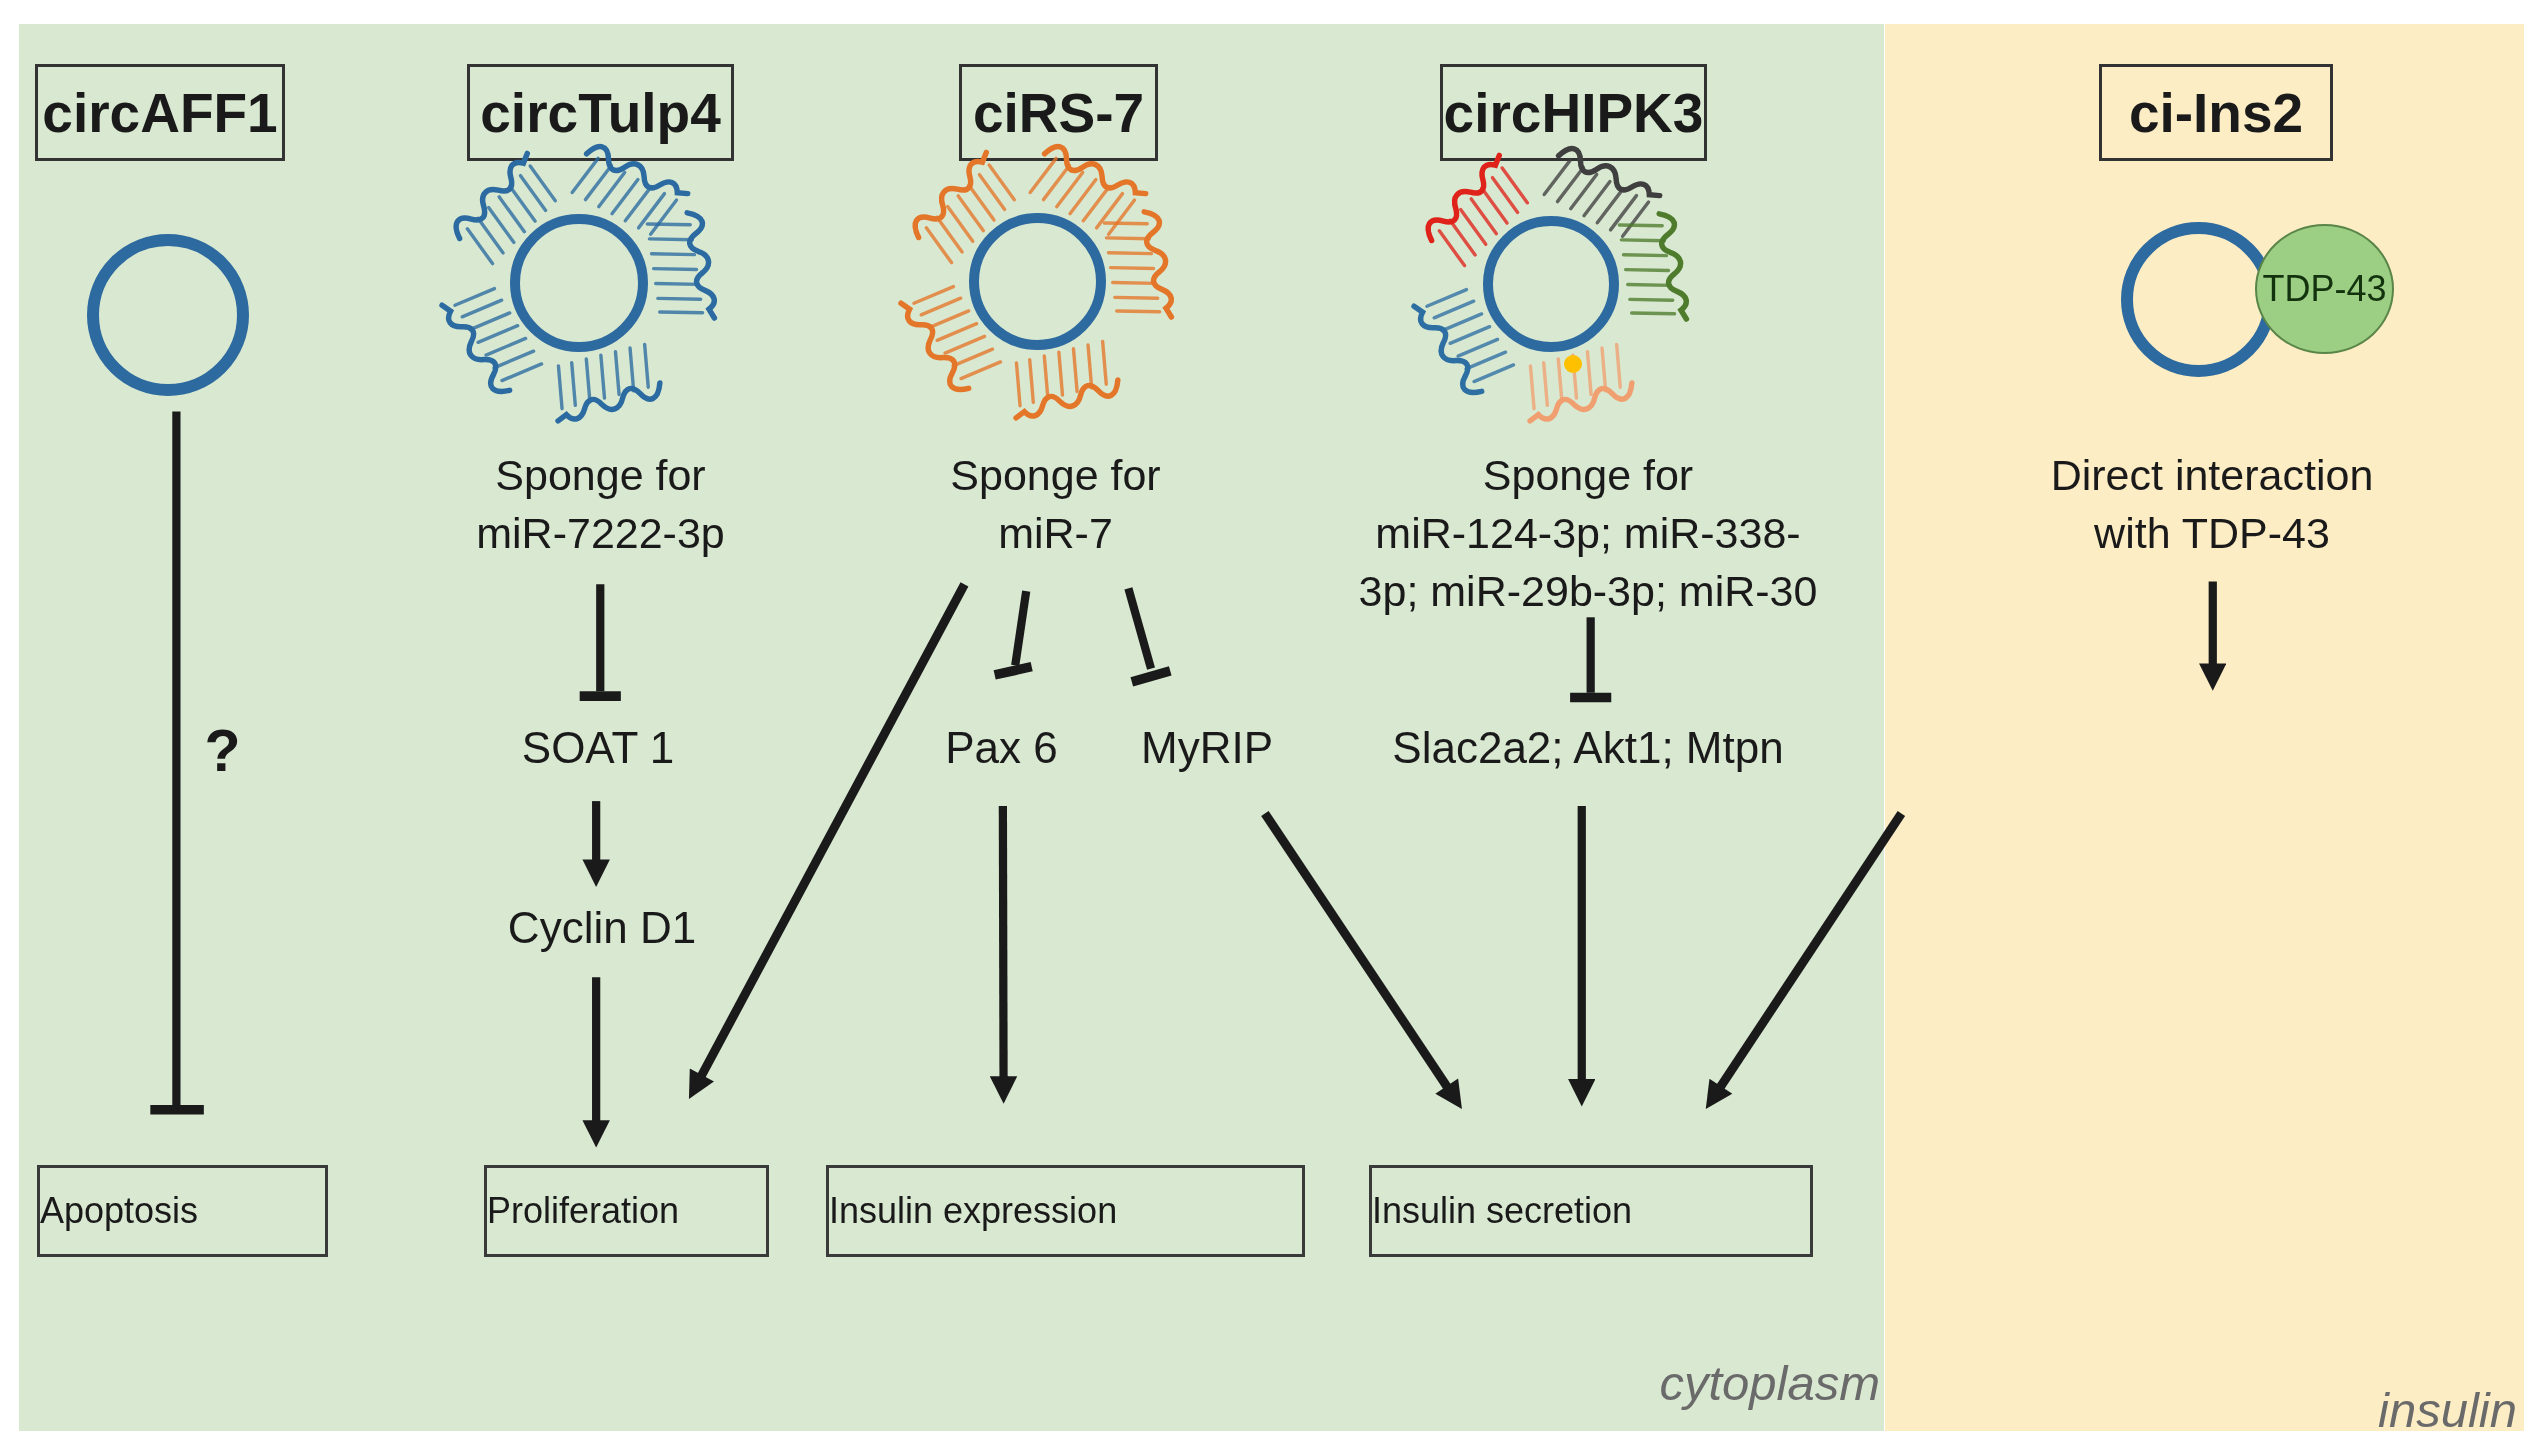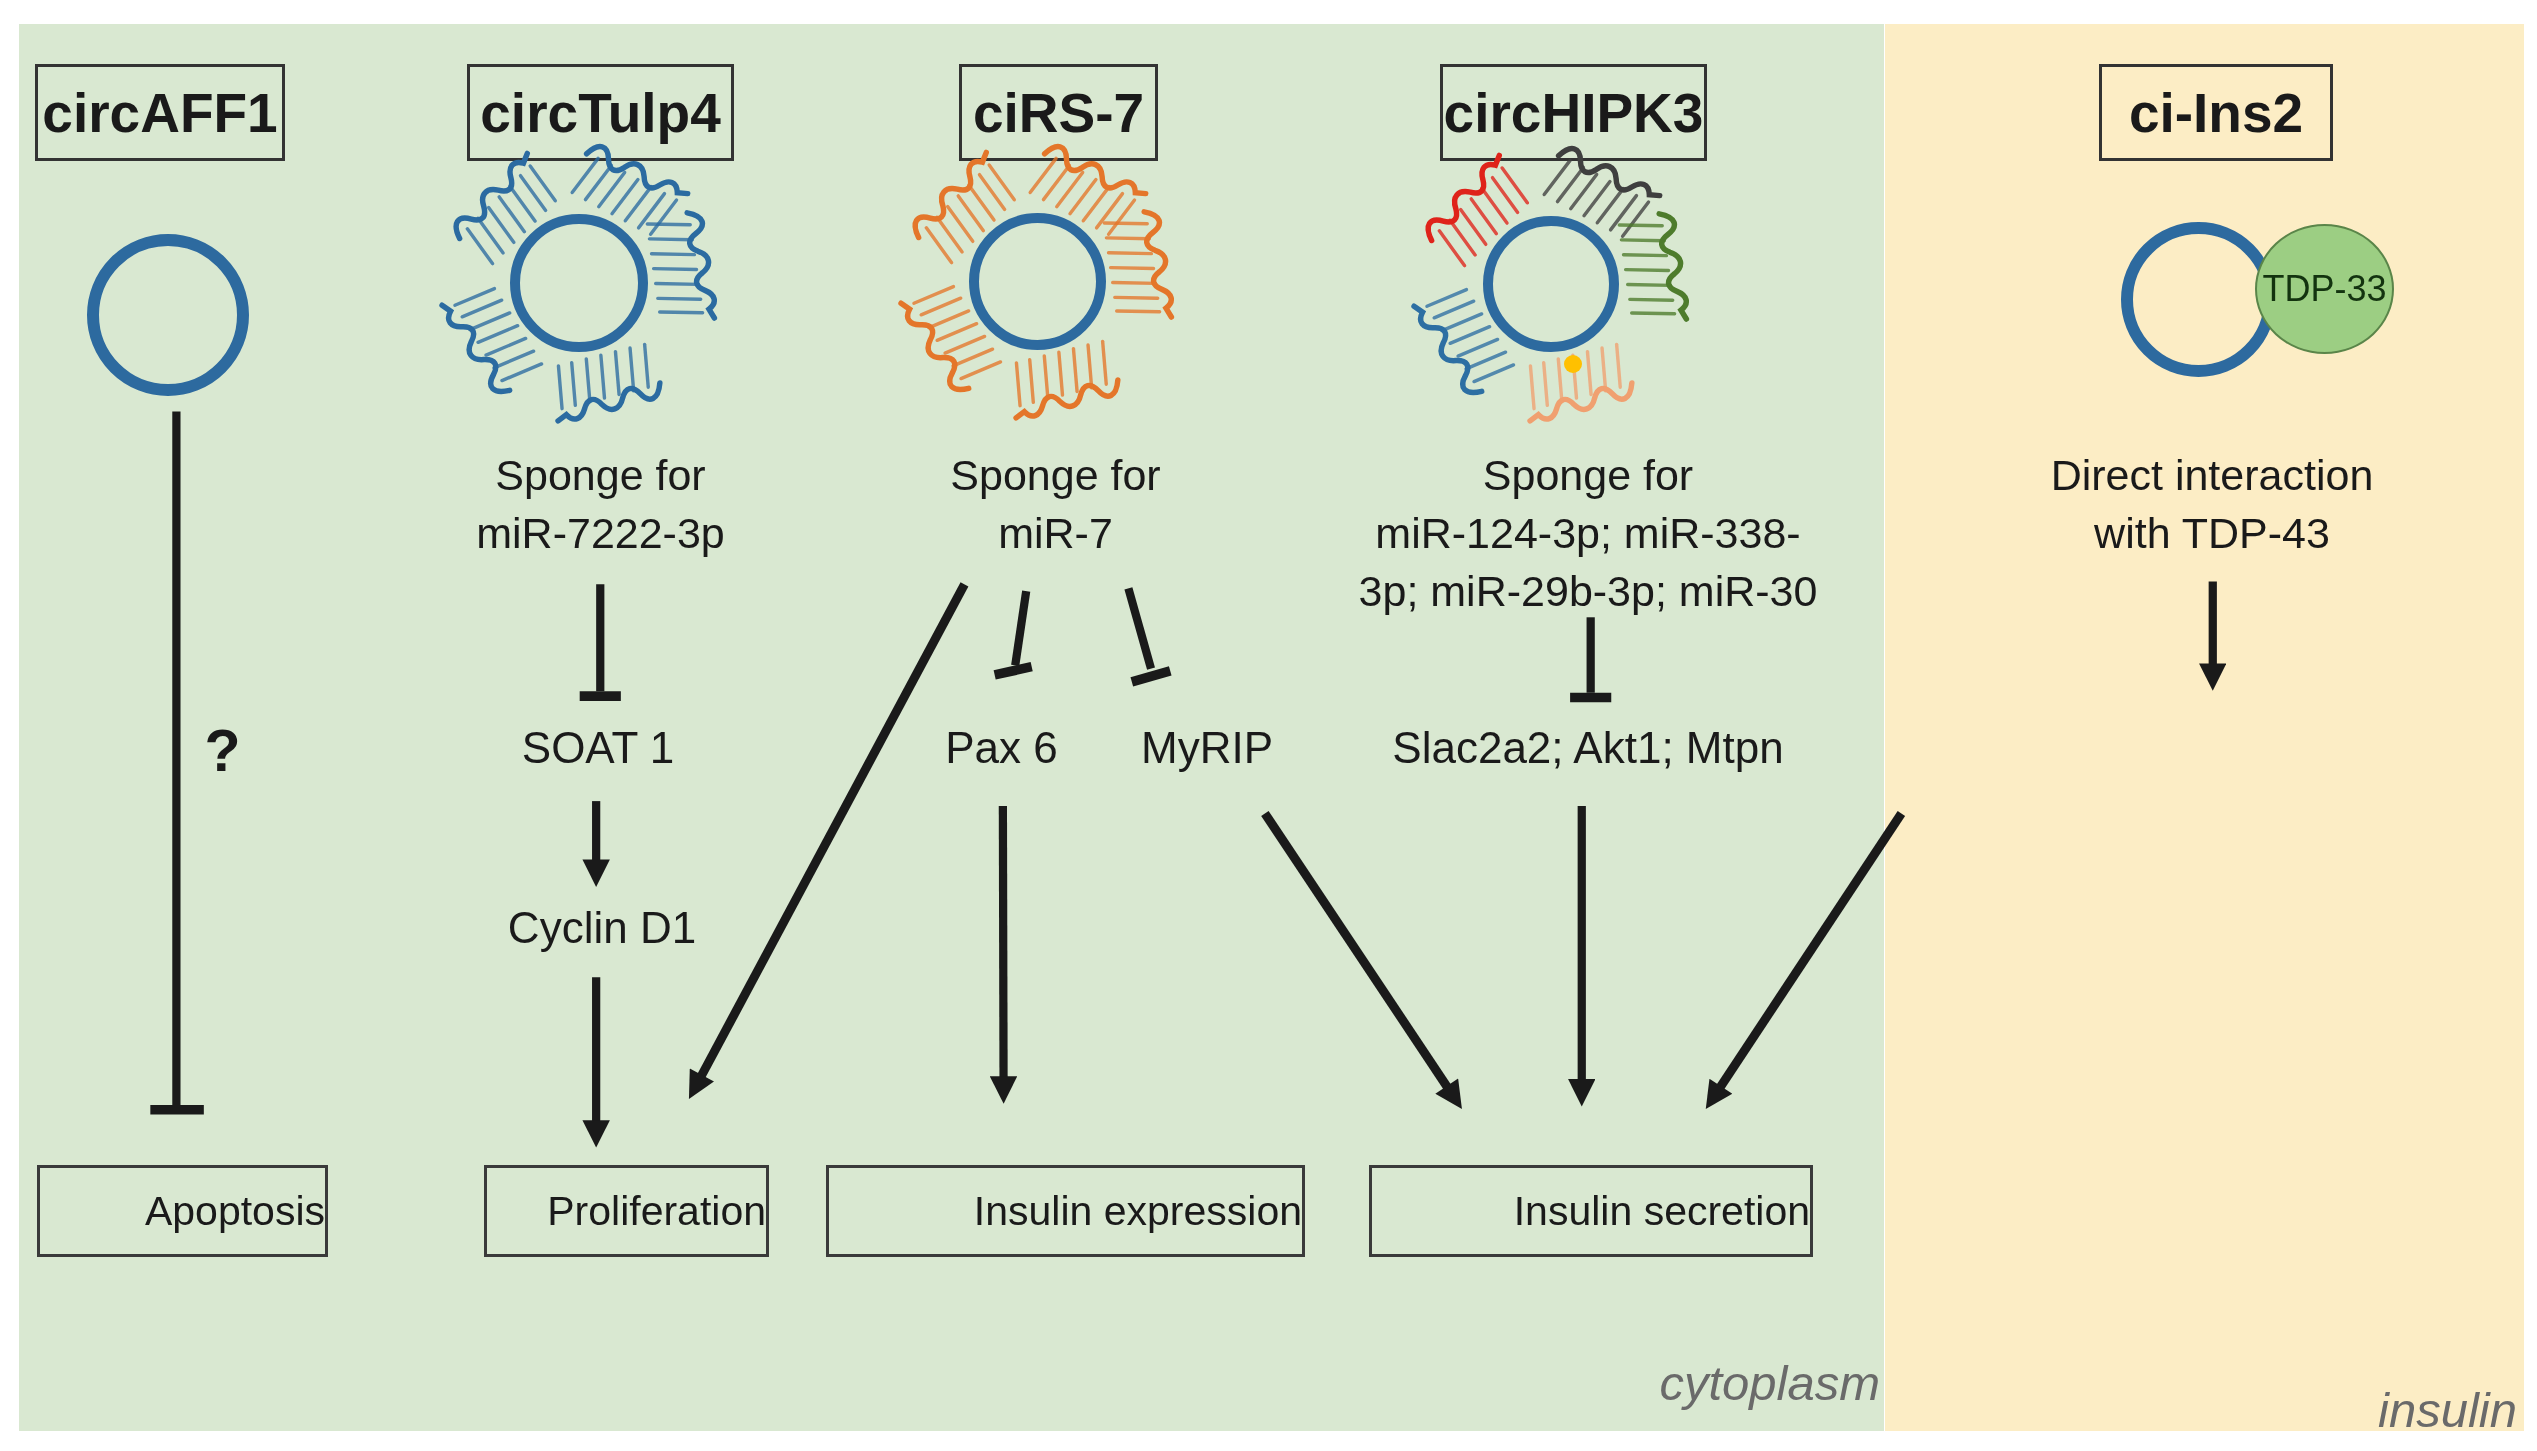--- a/index.html
+++ b/index.html
@@ -25,21 +25,21 @@
   }
 
   .txt{position:absolute;text-align:center;}
   .mech{font-size:43px;line-height:58px;}
   .mid{font-size:44px;line-height:55px;}
   .genes{font-size:38px;line-height:53px;}
   .qmark{font-size:59px;font-weight:600;}
 
   .outcome{
     position:absolute;top:1165px;height:92px;border:3.4px solid #3a3a3a;box-sizing:border-box;
-    display:flex;align-items:center;justify-content:flex-end;font-size:41px;background:transparent;
+    display:flex;align-items:center;justify-content:flex-start;font-size:36px;background:transparent;
   }
   .zone-label{position:absolute;font-style:italic;font-size:49px;color:#6a6a6a;text-align:right;}
 
   .comb{position:absolute;width:117px;height:82px;pointer-events:none;}
   .dot{position:absolute;width:18px;height:18px;border-radius:50%;background:var(--dot,#ffc000);z-index:3;}
   svg.overlay{position:absolute;left:0;top:0;z-index:2;}
   .layer{position:absolute;left:0;top:0;width:100%;height:100%;}
 </style>
 </head>
 <body>
@@ -249,21 +249,21 @@
           <line x1="68" y1="40" x2="58" y2="102" stroke="#2d6fa3" stroke-width="5" opacity="0.78" stroke-linecap="round"></line>
           <line x1="90" y1="40" x2="80" y2="102" stroke="#2d6fa3" stroke-width="5" opacity="0.78" stroke-linecap="round"></line>
           <line x1="112" y1="40" x2="102" y2="102" stroke="#2d6fa3" stroke-width="5" opacity="0.78" stroke-linecap="round"></line>
           <line x1="134" y1="40" x2="124" y2="102" stroke="#2d6fa3" stroke-width="5" opacity="0.78" stroke-linecap="round"></line>
           <line x1="154" y1="40" x2="144" y2="102" stroke="#2d6fa3" stroke-width="5" opacity="0.78" stroke-linecap="round"></line>
 </svg></div>
     </div>
   <div class="dot" style="left:1564px;top:355px;"></div>
 
   <div class="protein-ellipse">
-    <span>TDP-33</span>
+    <span>TDP-43</span>
   </div>
 
   <svg class="overlay" width="2538" height="1452" viewBox="0 0 3700 2117">
     <defs>
       <marker id="ah" viewBox="0 0 10 10" refX="2.2" refY="5" markerWidth="46" markerHeight="40" orient="auto" markerUnits="userSpaceOnUse">
         <path d="M0,0 L10,5 L0,10 Z" fill="#1a1a1a"></path>
       </marker>
     </defs>
     <g stroke="#1a1a1a" stroke-width="12" fill="none">
 

